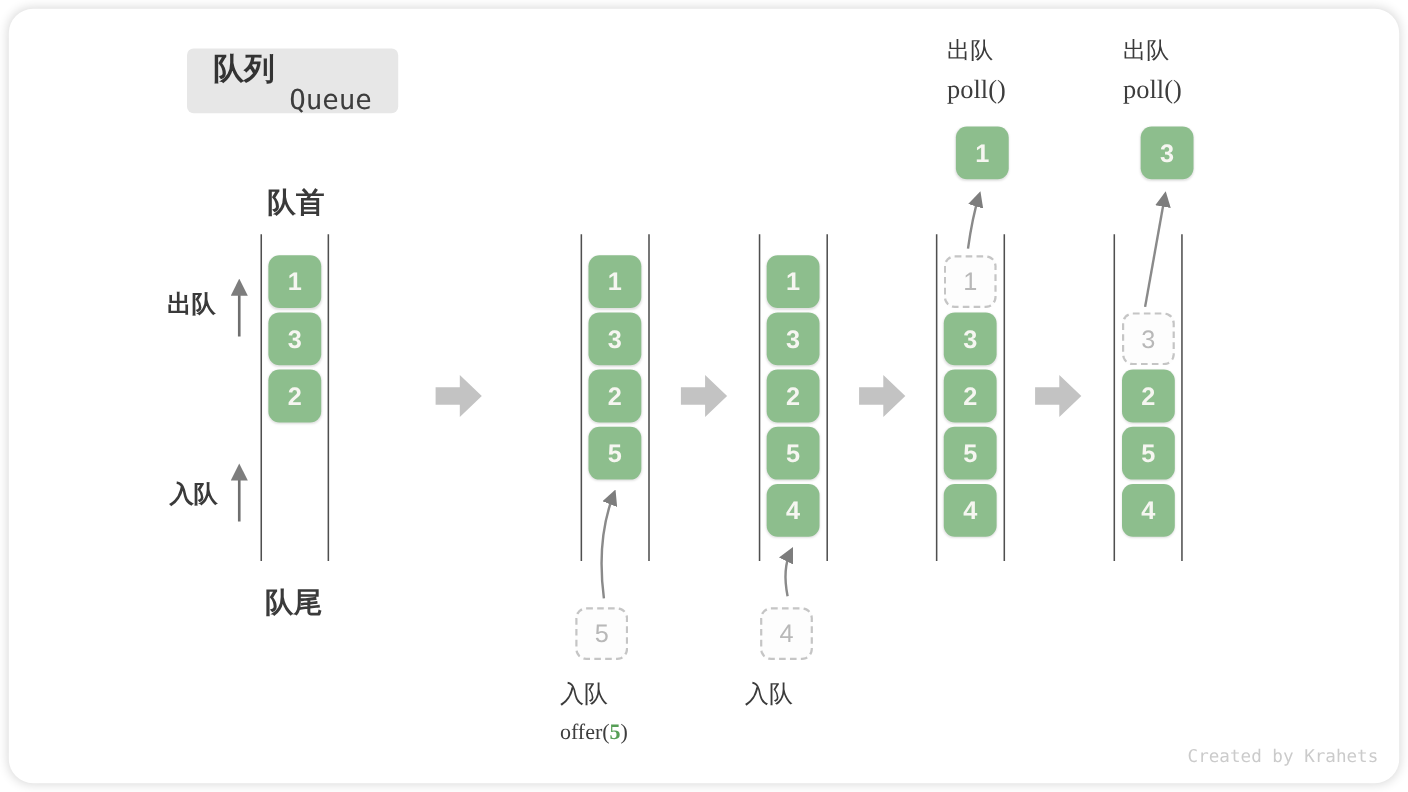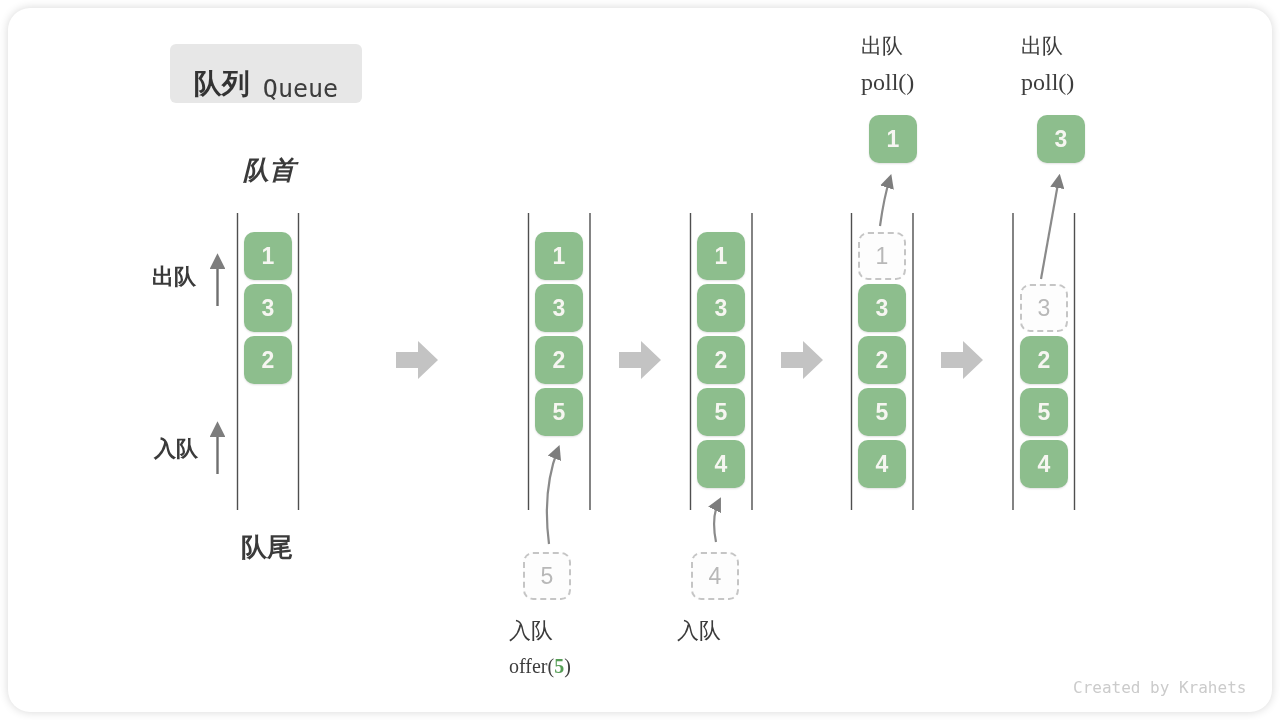--- a/index.html
+++ b/index.html
@@ -9,24 +9,24 @@
   }
   .card {
     position: absolute; left: 8px; top: 8px; width: 1264px; height: 704px;
     background: #ffffff; border-radius: 22px;
     box-shadow: 0 0 10px rgba(0,0,0,0.16);
   }
   .overlay { position: absolute; left: 0; top: 0; width: 1264px; height: 704px; pointer-events: none; }
   .badge {
     position: absolute; left: 162px; top: 36px; width: 192px; height: 59px;
     background: #e7e7e7; border-radius: 6px;
-    display: flex; align-items: flex-end; justify-content: center; gap: 13px;
+    display: flex; align-items: flex-start; justify-content: center; gap: 13px;
   }
   .badge-zh { font-size: 28px; font-weight: 700; color: #333333; }
-  .badge-en { font-family: "DejaVu Sans Mono", monospace; font-size: 25px; color: #3d3d3d; }
+  .badge-en { font-family: "DejaVu Sans Mono", monospace; font-size: 25px; color: #3d3d3d; margin-top: 32px; }
   .lbl { position: absolute; color: #3a3a3a; white-space: nowrap; }
   .lbl.big { font-size: 26px; font-weight: 700; }
   .lbl.side { font-size: 22px; font-weight: 700; }
   .block {
     position: absolute; width: 48px; height: 48px; border-radius: 10px;
     background: #8dbe8d; color: #f6f6f1;
     display: flex; align-items: center; justify-content: center;
     font-size: 23px; font-weight: 600;
     box-shadow: 0 1px 2px rgba(0,0,0,0.12);
   }
@@ -34,21 +34,21 @@
     background: #fdfdfd; border: 2.5px dashed #c5c5c5; color: #b8b8b8;
     box-shadow: none; font-weight: 500;
   }
   .op-header, .op-bottom { position: absolute; white-space: nowrap; }
   .op-zh { font-size: 21px; color: #3b3b3b; margin-bottom: 9px; }
   .op-bottom .op-zh { font-size: 22px; }
   .op-code { font-family: Liberation Serif, serif; font-size: 24px; color: #3d3d3d; }
   .op-bottom .op-code { font-size: 20px; }
   .op-code .green { color: #569e56; font-weight: 700; }
   .watermark {
-    position: absolute; left: 1065px; top: 670px; width: 180px; text-align: left;
+    position: absolute; left: 1065px; top: 670px; width: 180px; text-align: right;
     font-family: "DejaVu Sans Mono", monospace; font-size: 16px; color: #cbcbcb;
   }
 </style>
 </head>
 <body>
 
 <div class="canvas">
   <div class="card">
 
     <svg class="overlay" viewBox="0 0 1264 704">
@@ -89,21 +89,21 @@
         <path d="M872,218 Q876,189 882,170" marker-end="url(#ah)"></path>
         <path d="M1033,271 Q1043,216 1051,170" marker-end="url(#ah)"></path>
       </g>
     </svg>
 
     <div class="badge">
       <span class="badge-zh">队列</span>
       <span class="badge-en">Queue</span>
     </div>
 
-    <div class="lbl big" style="left:235px; top:145px;font-style:italic;">队首</div>
+    <div class="lbl big" style="left:235px; top:159px;">队首</div>
     <div class="lbl big" style="left:233px; top:522px;">队尾</div>
     <div class="lbl side" style="left:144px; top:254px;">出队</div>
     <div class="lbl side" style="left:146px; top:426px;">入队</div>
 
     <div class="block" style="left:236px; top:224px;">1</div>
     <div class="block" style="left:236px; top:276px;">3</div>
     <div class="block" style="left:236px; top:328px;">2</div>
 
     <div class="block" style="left:527px; top:224px;">1</div>
     <div class="block" style="left:527px; top:276px;">3</div>

